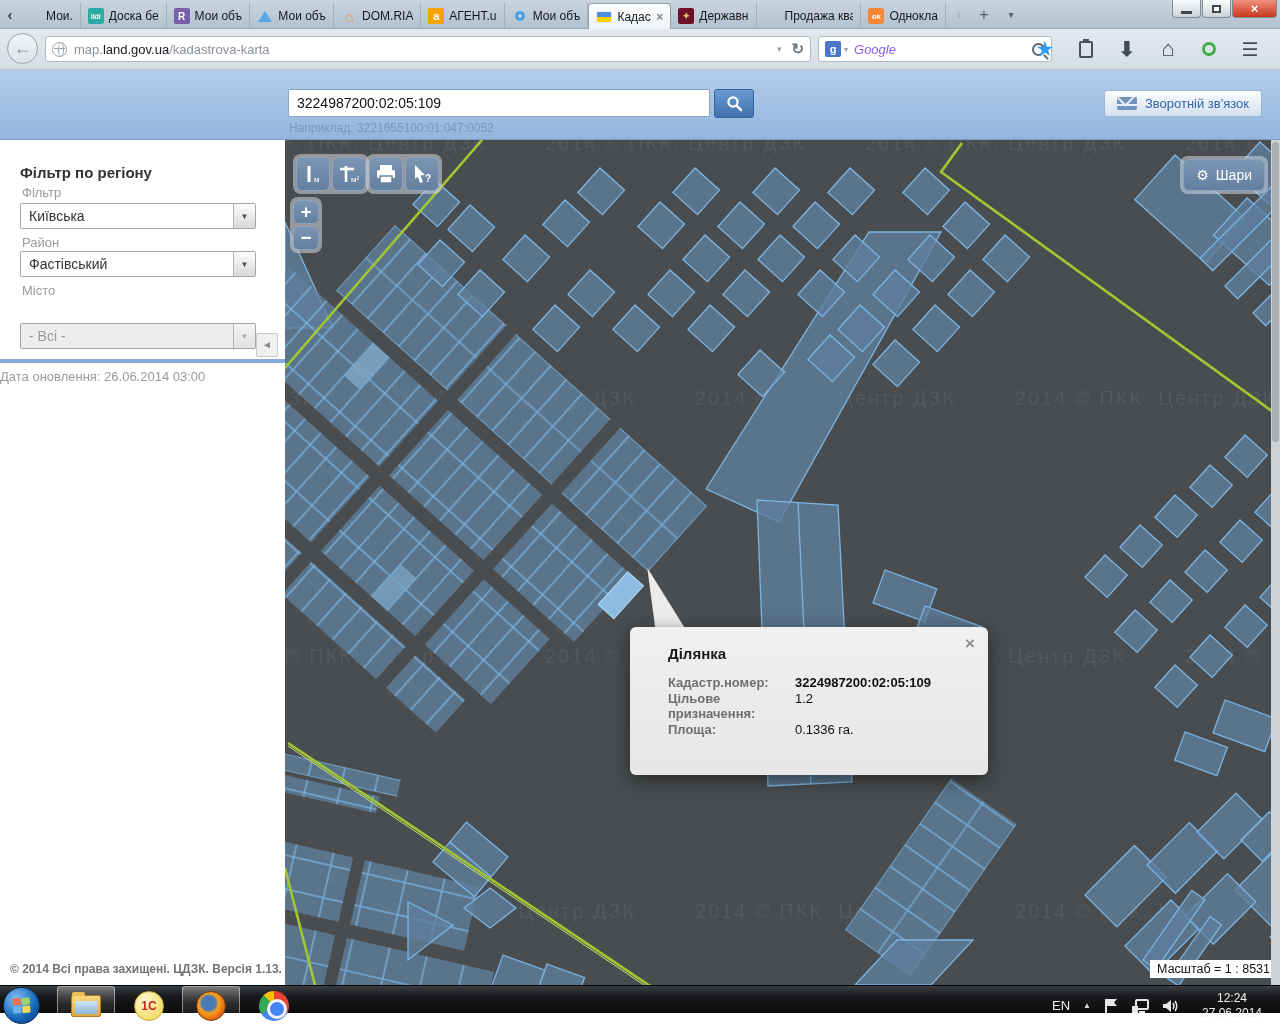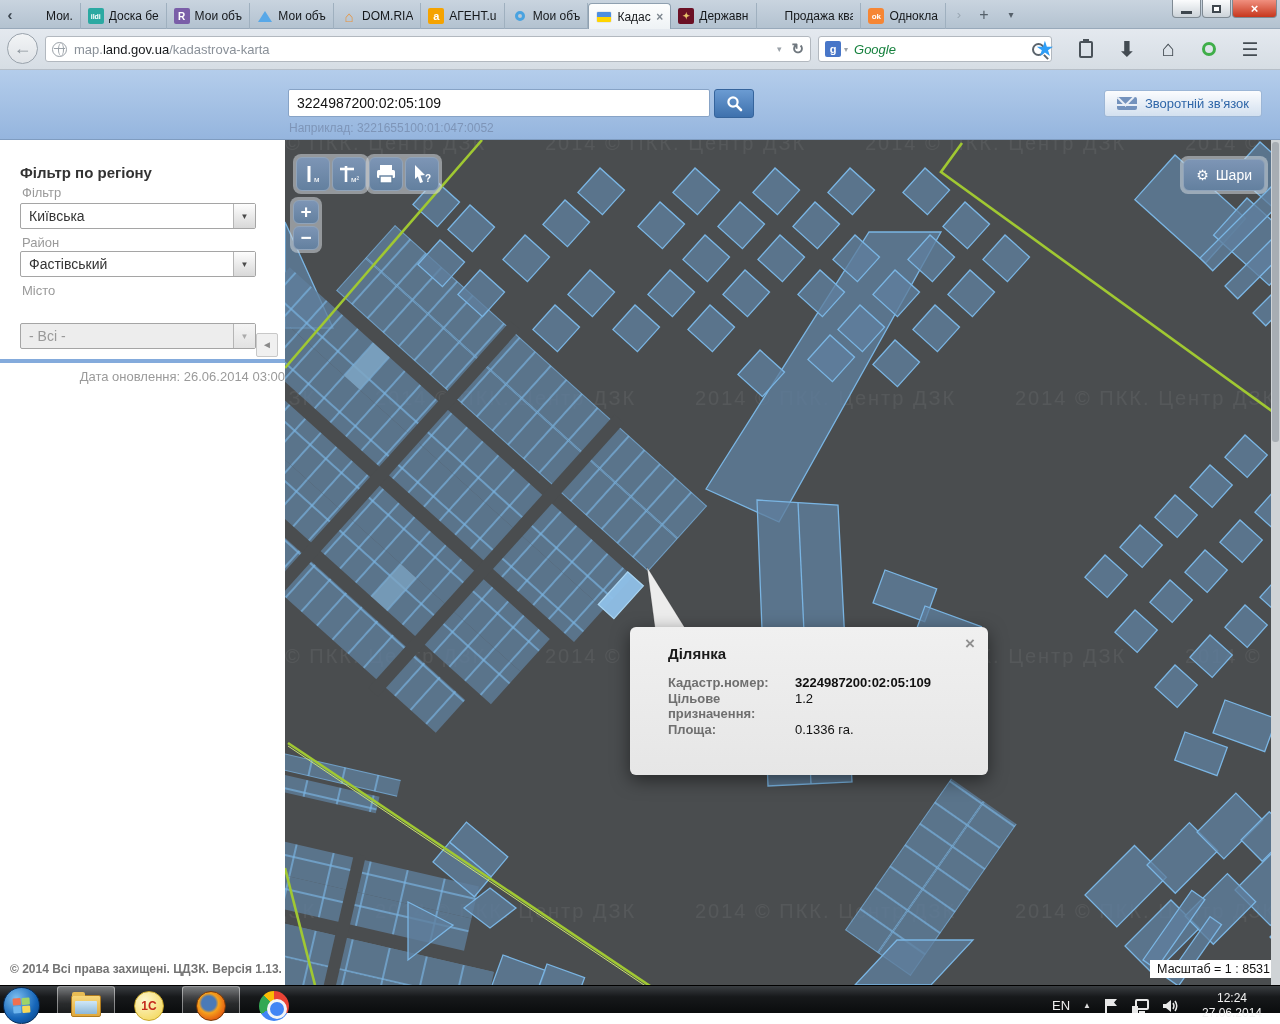--- a/index.html
+++ b/index.html
@@ -63,21 +63,21 @@
             border:1.5px solid #9aa1a8; border-top:none; border-bottom:none; border-radius:50%; }
   .url-dim { color:#8a9199; } .url-dom { color:#16191c; }
   #urlbar .spacer { flex:1; }
   #urlbar .udrop { color:#9aa1a8; font-size:9px; margin-right:10px; }
   #urlbar .ureload { color:#6f777e; font-size:15px; font-weight:bold; }
   #searchbar { position:absolute; left:818px; top:7px; width:234px; height:26px; background:#fff;
             border:1px solid #b2b8bf; border-radius:3px; display:flex; align-items:center; padding:0 6px; }
   #searchbar .gicon { width:16px; height:16px; background:#4876c8; border-radius:2px; color:#fff;
             font-size:11px; font-weight:bold; text-align:center; line-height:16px; flex:0 0 16px; }
   #searchbar .sdrop { color:#9aa1a8; font-size:8px; margin:0 6px 0 3px; }
-  #searchbar .ph { color:#15803d; font-style:italic; font-size:13px; flex:1; }
+  #searchbar .ph { color:#8b5cf6; font-style:italic; font-size:13px; flex:1; }
   #searchbar .mag { width:13px; height:13px; border:2px solid #5b6troke4; border:2px solid #5b646c;
             border-radius:50%; position:relative; }
   #searchbar .mag:after { content:""; position:absolute; width:6px; height:2px; background:#5b646c;
             transform:rotate(45deg); left:9px; top:11px; }
   .navicons { position:absolute; top:8px; display:flex; align-items:center; gap:17px; }
   .ni { width:24px; height:24px; display:flex; align-items:center; justify-content:center; }
   .ni.star { color:#2e9ef7; font-size:21px; }
   .ni.clip { color:#4a5259; }
   .ni.clip i { width:14px; height:17px; border:2px solid #4a5259; border-radius:2px; position:relative; display:block; }
   .ni.clip i:before { content:""; position:absolute; left:2px; top:-4px; width:6px; height:4px; background:#4a5259; }
@@ -119,21 +119,21 @@
   .fld-select .arr { width:22px; height:100%; border-left:1px solid #b5b5b5;
             background:linear-gradient(#fdfdfd,#d8d8d8); display:flex; align-items:center; justify-content:center;
             color:#4a4a4a; font-size:8px; }
   .fld-select.disabled { background:#ededed; color:#999;margin-top:24px; }
   .fld-select.disabled .val { color:#999; }
   .fld-select.disabled .arr { color:#aaa; background:linear-gradient(#f4f4f4,#e2e2e2); }
   #collapse-btn { position:absolute; left:256px; top:193px; width:22px; height:24px; background:#f0f0f0;
             border:1px solid #c8c8c8; border-radius:2px; color:#8a8a8a; font-size:10px; text-align:center;
             line-height:22px; }
   #side-divider { position:absolute; left:0; top:219px; width:285px; height:4px; background:#84abdc; }
-  #update-date { position:absolute; left:0; top:229px; width:285px; text-align:right; font-size:13px; color:#9a9a9a; }
+  #update-date { position:absolute; left:0; top:229px; width:285px; text-align:left; font-size:13px; color:#9a9a9a; }
   #side-footer { position:absolute; left:10px; top:822px; font-size:12px; color:#737373;font-weight:bold; }
 
   
   #map { position:absolute; left:285px; top:140px; width:995px; height:845px; background:#4a4d4f; overflow:hidden; }
   .par { fill:#5f7f9d; fill-opacity:.78; stroke:#7ab5e3; stroke-width:1.3; }
   .parhl { fill:#8fc0e8; fill-opacity:.95; stroke:#a8d4f2; stroke-width:1.3; }
   .street { fill:#4a4d4f; stroke:none; }
   .gline { fill:none; stroke:#a0c832; stroke-width:2.6; }
   .gline2 { fill:none; stroke:#cde470; stroke-width:1; }
   .mapbtn-wrap { position:absolute; background:rgba(210,215,221,.55); border-radius:8px; padding:3px; display:flex; gap:2px; }

